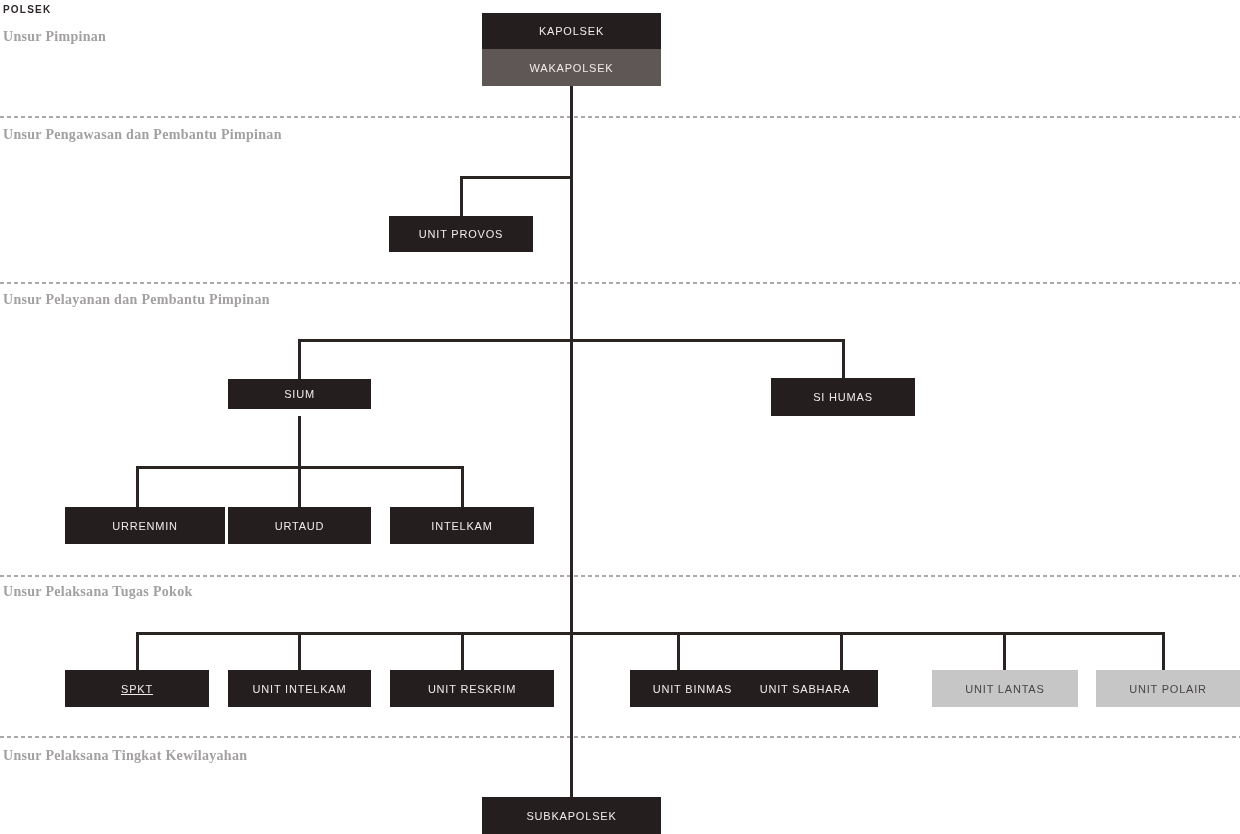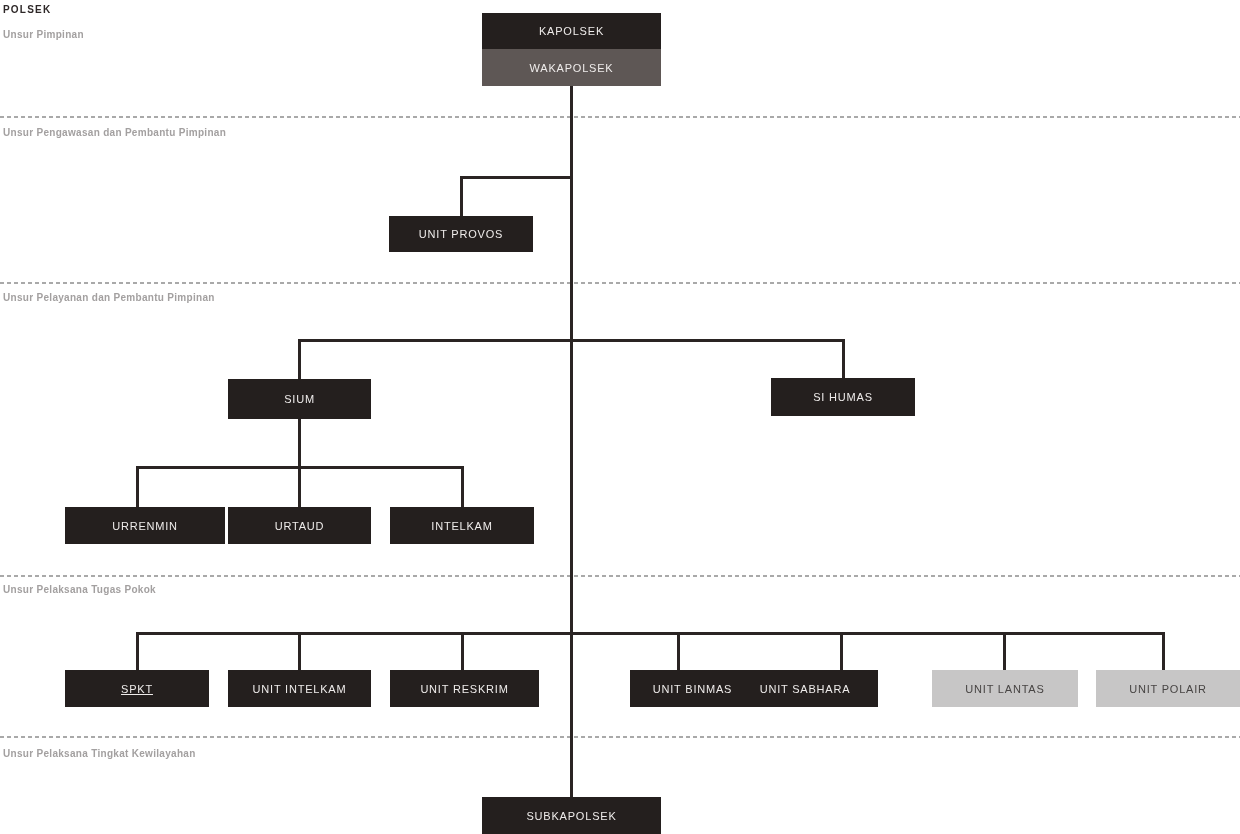--- a/index.html
+++ b/index.html
@@ -15,25 +15,26 @@
   .chart-title {
     position: absolute;
     font-size: 10px;
     font-weight: bold;
     letter-spacing: 1.2px;
     color: var(--title-text, #2e2828);
     white-space: nowrap;
   }
   .section-label {
     position: absolute;
-    font-size: 10px;
+    font-size: 14px;
     font-weight: bold;
     letter-spacing: 0.3px;
     color: var(--section-text, #a3a0a0);
     white-space: nowrap;
+    font-family: Liberation Serif, serif;
   }
   .divider {
     position: absolute;
     left: 0;
     width: 1240px;
     height: 2px;
     background-image: repeating-linear-gradient(
       to right,
       var(--divider, #a9a9a9) 0 4px,
       transparent 4px 7px
@@ -96,29 +97,29 @@
   <div class="line" style="left:677px;  top:632px; width:3px; height:38px;"></div>
   <div class="line" style="left:840px;  top:632px; width:3px; height:38px;"></div>
   <div class="line" style="left:1003px; top:632px; width:3px; height:38px;"></div>
   <div class="line" style="left:1162px; top:632px; width:3px; height:38px;"></div>
 
   <div class="node node--dark" style="left:482px; top:13px; width:179px; height:36px;">KAPOLSEK</div>
   <div class="node node--medium" style="left:482px; top:49px; width:179px; height:37px;">WAKAPOLSEK</div>
 
   <div class="node node--dark" style="left:389px; top:216px; width:144px; height:36px;">UNIT PROVOS</div>
 
-  <div class="node node--dark" style="left:228px; top:379px; width:143px; height:40px;">SIUM</div>
+  <div class="node node--dark" style="left:228px; top:379px; width:143px; height:30px;">SIUM</div>
   <div class="node node--dark" style="left:771px; top:378px; width:144px; height:38px;">SI HUMAS</div>
   <div class="node node--dark" style="left:65px;  top:507px; width:160px; height:37px;">URRENMIN</div>
   <div class="node node--dark" style="left:228px; top:507px; width:143px; height:37px;">URTAUD</div>
   <div class="node node--dark" style="left:390px; top:507px; width:144px; height:37px;">INTELKAM</div>
 
   <div class="node node--dark" style="left:65px;   top:670px; width:144px; height:37px;text-decoration:underline;">SPKT</div>
   <div class="node node--dark" style="left:228px;  top:670px; width:143px; height:37px;">UNIT INTELKAM</div>
-  <div class="node node--dark" style="left:390px;  top:670px; width:149px; height:37px;">UNIT RESKRIM</div>
+  <div class="node node--dark" style="left:390px;  top:670px; width:164px; height:37px;">UNIT RESKRIM</div>
   <div class="node node--dark" style="left:630px;  top:670px; width:125px; height:37px;">UNIT BINMAS</div>
   <div class="node node--dark" style="left:732px;  top:670px; width:146px; height:37px;">UNIT SABHARA</div>
   <div class="node node--light" style="left:932px;  top:670px; width:146px; height:37px;">UNIT LANTAS</div>
   <div class="node node--light" style="left:1096px; top:670px; width:144px; height:37px;">UNIT POLAIR</div>
 
   <div class="node node--dark" style="left:482px; top:797px; width:179px; height:37px;">SUBKAPOLSEK</div>
 
 </div>
 
 </body></html>

